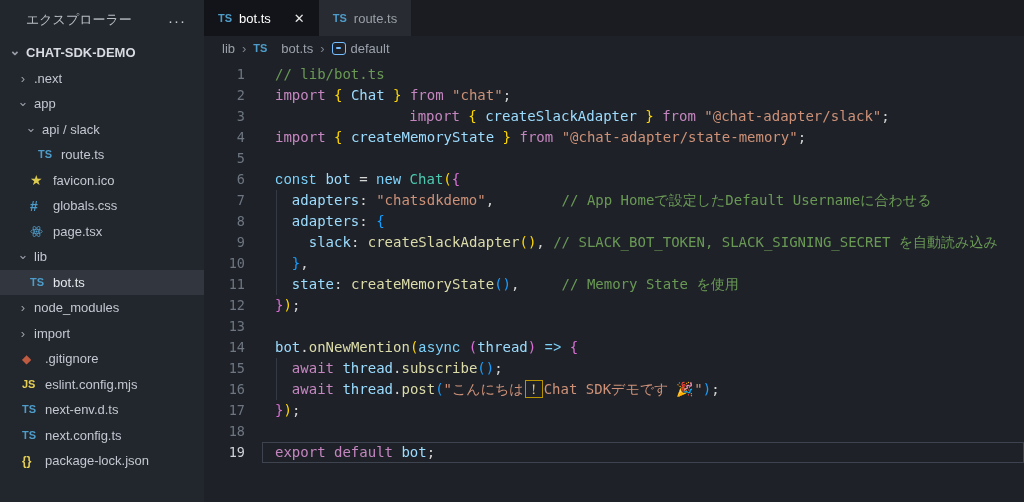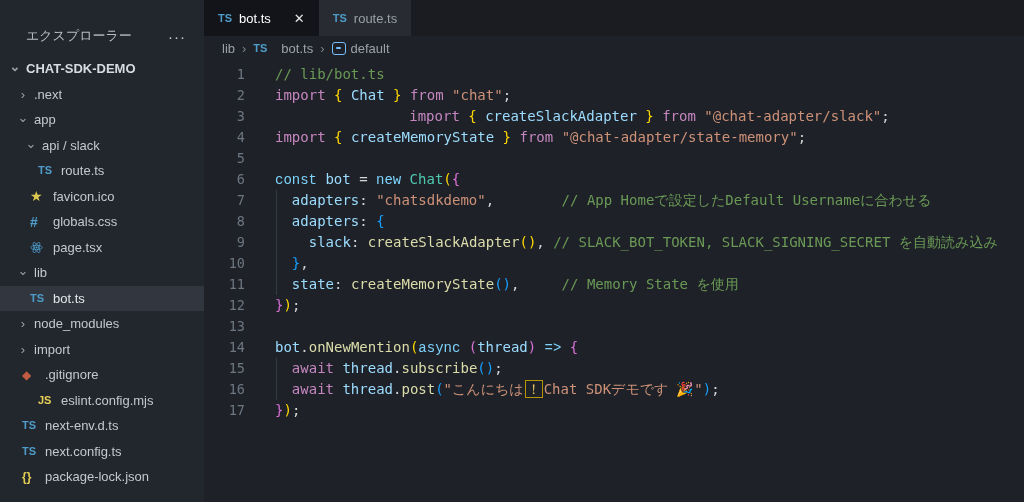--- a/index.html
+++ b/index.html
@@ -3,21 +3,21 @@
 <meta charset="utf-8">
 <style>
   html,body{margin:0;padding:0;background:#000;}
   .app{position:relative;width:1024px;height:502px;overflow:hidden;
        font-family:"Liberation Sans",sans-serif;display:flex;background:#1e2228;}
 
   
   .sidebar{width:204px;min-width:204px;height:100%;background:#22262d;color:#c3c8d1;
            display:flex;flex-direction:column;overflow:hidden;}
   .sb-header{height:40px;display:flex;align-items:center;justify-content:space-between;
-             padding:16px 18px 0 26px;font-size:13px;color:#b9bdc4;flex:none;}
+             padding:0 18px 0 26px;font-size:13px;color:#b9bdc4;flex:none;}
   .sb-more{color:#c9ccd1;font-size:15px;letter-spacing:1px;cursor:pointer;line-height:1;}
   .tree{flex:1;}
   .trow{height:25.5px;display:flex;align-items:center;font-size:13px;white-space:nowrap;cursor:pointer;}
   .trow.sel{background:#31363f;color:#e4e7eb;}
   .trow.root{font-weight:bold;color:#d8dbe0;}
   .chev{width:14px;margin-right:4px;color:#9aa0a9;font-size:13px;text-align:center;flex:none;line-height:1;}
   .chev.down{transform:translateY(-2px);}
   .fico{width:17px;margin-right:6px;flex:none;text-align:left;font-size:11px;line-height:1;}
   .fico.ts{color:#4e9cc9;font-weight:bold;letter-spacing:0;}
   .fico.js{color:#e6cf55;font-weight:bold;}
@@ -120,21 +120,21 @@
           <span>node_modules</span>
         </div>
         <div class="trow" style="padding-left: 16px;">
           <span class="chev">›</span>
           <span>import</span>
         </div>
         <div class="trow" style="padding-left: 22px;">
           <span class="fico git">◆</span>
           <span>.gitignore</span>
         </div>
-        <div class="trow" style="padding-left: 38px;">
+        <div class="trow" style="padding-left: 22px;">
           <span class="fico js">JS</span>
           <span>eslint.config.mjs</span>
         </div>
         <div class="trow" style="padding-left: 22px;">
           <span class="fico ts">TS</span>
           <span>next-env.d.ts</span>
         </div>
         <div class="trow" style="padding-left: 22px;">
           <span class="fico ts">TS</span>
           <span>next.config.ts</span>
@@ -186,16 +186,18 @@
         <div class="cline"><span class="lnum">8</span><span class="lbody" style="display: block;"><span class="p">  </span><span class="v">adapters</span><span class="p">: </span><span class="b3">{</span></span></div>
         <div class="cline"><span class="lnum">9</span><span class="lbody" style="display: block;"><span class="p">    </span><span class="v">slack</span><span class="p">: </span><span class="fn">createSlackAdapter</span><span class="b1">()</span><span class="p">, </span><span class="cm">// SLACK_BOT_TOKEN, SLACK_SIGNING_SECRET を自動読み込み</span></span></div>
         <div class="cline"><span class="lnum">10</span><span class="lbody" style="display: block;"><span class="p">  </span><span class="b3">}</span><span class="p">,</span></span></div>
         <div class="cline"><span class="lnum">11</span><span class="lbody" style="display: block;"><span class="p">  </span><span class="v">state</span><span class="p">: </span><span class="fn">createMemoryState</span><span class="b3">()</span><span class="p">,     </span><span class="cm">// Memory State を使用</span></span></div>
         <div class="cline"><span class="lnum">12</span><span class="lbody" style="display: block;"><span class="b2">}</span><span class="b1">)</span><span class="p">;</span></span></div>
         <div class="cline"><span class="lnum">13</span><span class="lbody" style="display: block;"></span></div>
         <div class="cline"><span class="lnum">14</span><span class="lbody" style="display: block;"><span class="v">bot</span><span class="p">.</span><span class="fn">onNewMention</span><span class="b1">(</span><span class="k2">async </span><span class="b2">(</span><span class="v">thread</span><span class="b2">)</span><span class="k2"> =&gt; </span><span class="b2">{</span></span></div>
         <div class="cline"><span class="lnum">15</span><span class="lbody" style="display: block;"><span class="p">  </span><span class="k1">await </span><span class="v">thread</span><span class="p">.</span><span class="fn">subscribe</span><span class="b3">()</span><span class="p">;</span></span></div>
         <div class="cline"><span class="lnum">16</span><span class="lbody" style="display: block;"><span class="p">  </span><span class="k1">await </span><span class="v">thread</span><span class="p">.</span><span class="fn">post</span><span class="b3">(</span><span class="s">"こんにちは</span><span class="box">！</span><span class="s">Chat SDKデモです 🎉"</span><span class="b3">)</span><span class="p">;</span></span></div>
         <div class="cline"><span class="lnum">17</span><span class="lbody" style="display: block;"><span class="b2">}</span><span class="b1">)</span><span class="p">;</span></span></div>
+        <div class="cline"><span class="lnum">18</span><span class="lbody" style="display: block;"></span></div>
+        <div class="cline activeline"><span class="lnum">19</span><span class="lbody" style="display: block;"><span class="k1">export default </span><span class="v">bot</span><span class="p">;</span></span></div>
       </div>
   </main>
 
 </div>
 
 </body></html>

